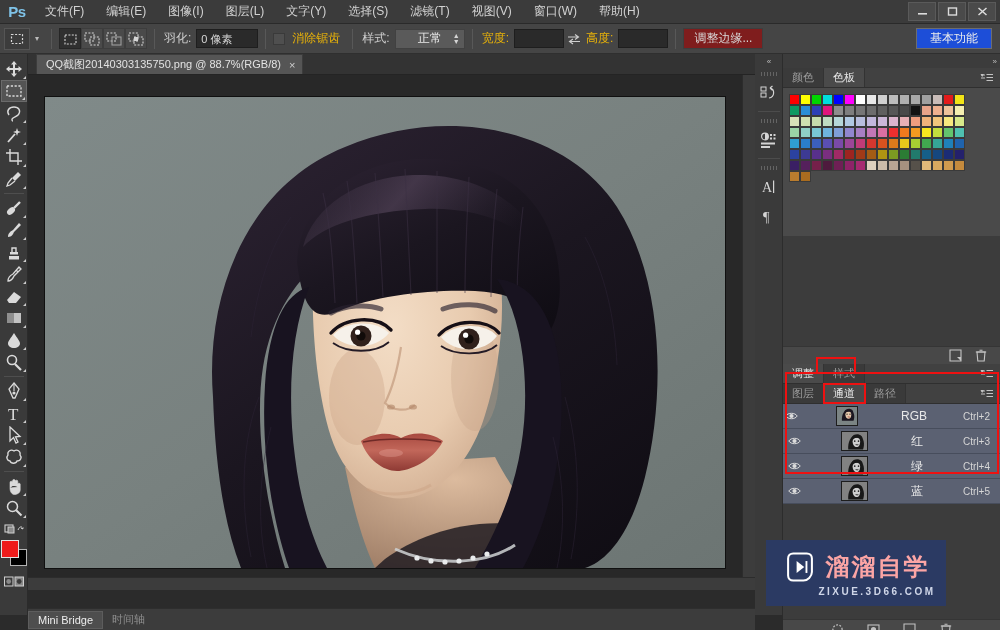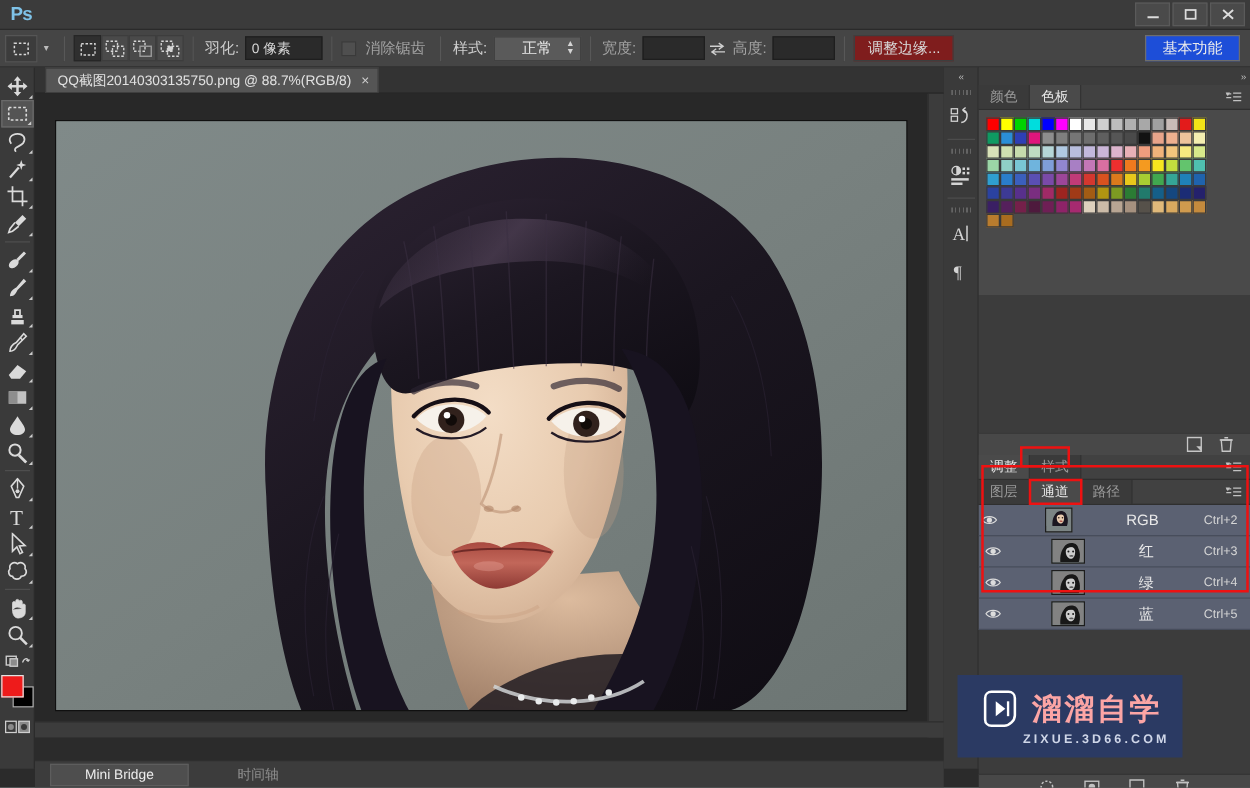--- a/index.html
+++ b/index.html
@@ -55,21 +55,21 @@
   }
   .selmode.active { background:#2f2f2f; border:1px solid #262626; }
   .opt-label { color:#cfcfcf; font-size:12px; margin:0 5px 0 2px; white-space:nowrap; }
   .opt-input {
     background:#2a2a2a; border:1px solid #1e1e1e; color:#d8d8d8;
     height:19px; padding:0 4px; font-size:11px; line-height:19px;
   }
   .opt-input.w62 { width:62px; }
   .opt-input.w50 { width:50px; color:#888; }
   .opt-check { width:12px;height:12px;background:#4f4f4f;border:1px solid #3a3a3a;margin-right:5px;}
-  .opt-dim { color:#a3a3a3; }
+  .opt-dim { color:#eab308; }
   .opt-select {
     background:#5a5a5a; border:1px solid #414141; height:20px; width:70px;
     display:flex; align-items:center; justify-content:center; position:relative;
     color:#e8e8e8; font-size:12px;
   }
   .opt-select .arrows{ position:absolute; right:4px; font-size:7px; line-height:6px; color:#d5d5d5;}
   .swapicon { width:20px; display:flex;align-items:center;justify-content:center;color:#cfcfcf;font-size:12px;}
   .opt-btn {
     background:#7f1d1d; border:1px solid #3e3e3e; height:21px; padding:0 10px;
     display:flex;align-items:center; color:#d8d8d8; font-size:12px;
@@ -138,22 +138,22 @@
   }
   .zoomval { width:56px; padding-left:6px; }
   .sb-icon { width:18px; display:flex;align-items:center;justify-content:center;}
   .docinfo { flex:1; text-align:center; padding-left:20px;}
   .sb-arrow { width:26px; text-align:center; color:#d0d0d0; font-size:9px;}
   .bottomtabs {
     position:absolute; left:28px; top:608px; width:727px; height:22px;
     background:#3c3c3c; display:flex; align-items:center; border-top:1px solid #2e2e2e;
   }
   .btab {
-    height:18px; padding:0 27px; display:flex;align-items:center; font-size:11px;
-    color:#d5d5d5; margin-left:12px;
+    height:18px; padding:0 9px; display:flex;align-items:center; font-size:11px;
+    color:#d5d5d5; margin-left:0;
   }
   .btab.active { background:#4e4e4e; border:1px solid #5d5d5d; color:#ececec; }
   .btab.dim { color:#8d8d8d; }
 
   
   .rail {
     position:absolute; left:755px; top:54px; width:28px; height:561px;
     background:#3a3a3a; border-right:1px solid #2c2c2c;
     display:flex;flex-direction:column;align-items:center;
   }
@@ -232,20 +232,32 @@
     margin-left:42px; font-family:"Liberation Sans", sans-serif;font-weight:bold;}
   .wm-stack{ display:flex;flex-direction:column; }
 </style>
 </head>
 <body>
 
 <div id="app">
 
   <div class="titlebar">
     <div class="ps-logo">Ps</div>
+    <div class="menubar" id="menubar">
+        <div class="menu-item">文件(F)</div>
+        <div class="menu-item">编辑(E)</div>
+        <div class="menu-item">图像(I)</div>
+        <div class="menu-item">图层(L)</div>
+        <div class="menu-item">文字(Y)</div>
+        <div class="menu-item">选择(S)</div>
+        <div class="menu-item">滤镜(T)</div>
+        <div class="menu-item">视图(V)</div>
+        <div class="menu-item">窗口(W)</div>
+        <div class="menu-item">帮助(H)</div>
+      </div>
     <div class="winbtns">
       <div class="winbtn">
         <svg width="11" height="9" viewBox="0 0 11 9">
             <rect x="1" y="6" width="9" height="1.6" fill="#dcdcdc"></rect>
           </svg>
       </div>
       <div class="winbtn">
         <svg width="11" height="9" viewBox="0 0 11 9">
             <rect x="1.5" y="1" width="8" height="7" fill="none" stroke="#dcdcdc" stroke-width="1.4"></rect>
           </svg>

